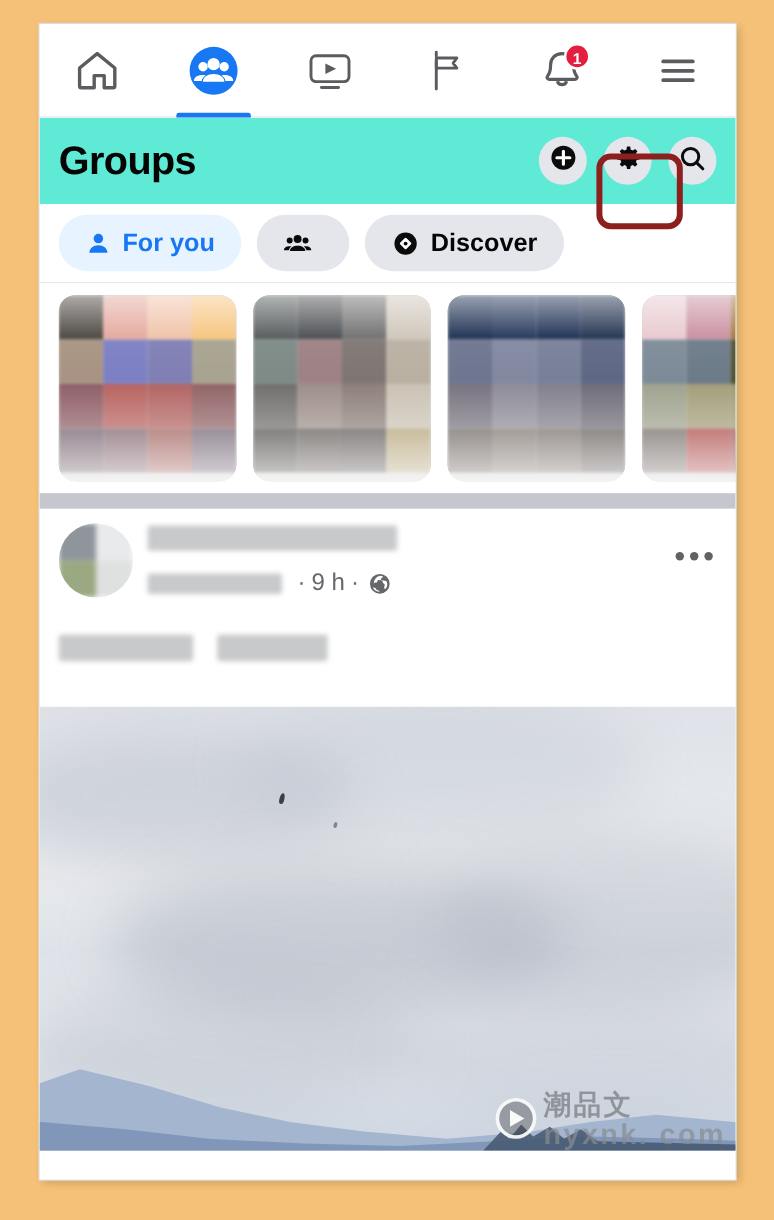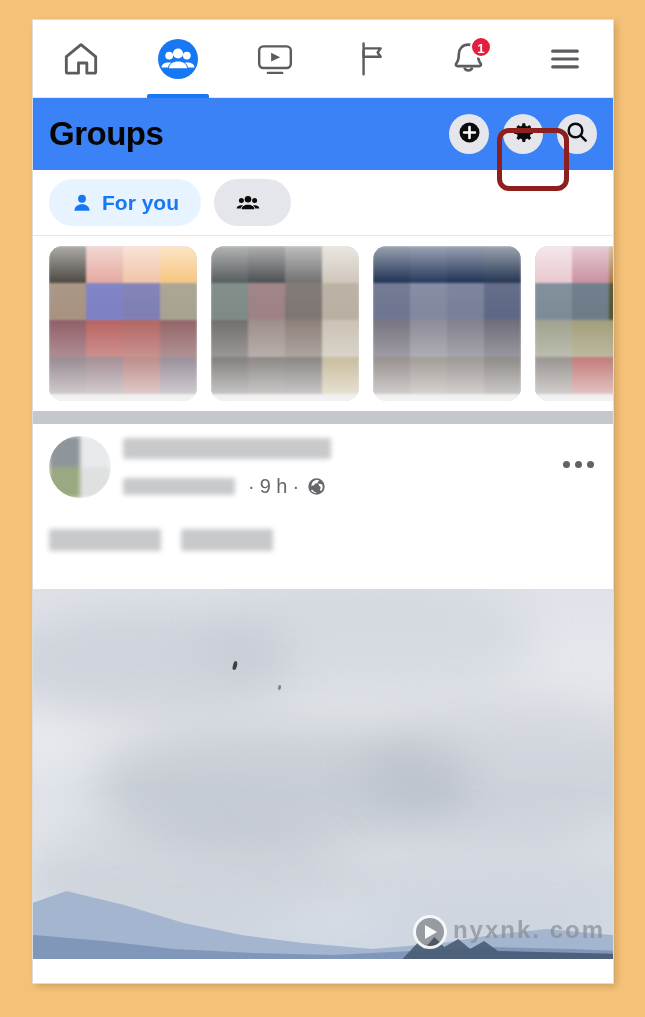--- a/index.html
+++ b/index.html
@@ -72,21 +72,21 @@
     text-align: center;
     border: 2px solid #fff;
   }
 
   
   #groups-header {
     height: 72px;
     display: flex;
     align-items: center;
     padding: 0 16px 0 16px;
-    background: #3b82f6;
+    background: #5eead4;
   }
   #page-title {
     font-size: 33px;
     font-weight: bold;
     color: #050505;
     letter-spacing: -0.5px;
     flex: 1;
   }
   .round-btn {
     width: 40px;
@@ -421,20 +421,30 @@
           <circle cx="12" cy="8.2" r="3.3"></circle>
           <circle cx="5.4" cy="9.4" r="2.5"></circle>
           <circle cx="18.6" cy="9.4" r="2.5"></circle>
           <path d="M5.6 18.2c0-2.7 2.8-4.4 6.4-4.4s6.4 1.7 6.4 4.4z"></path>
           <path d="M0.6 17.6c0-2.0 2.0-3.3 4.6-3.3.6 0 1.2.06 1.7.2-1.2.8-2.0 1.9-2.2 3.1z"></path>
           <path d="M23.4 17.6c0-2.0-2.0-3.3-4.6-3.3-.6 0-1.2.06-1.7.2 1.2.8 2.0 1.9 2.2 3.1z"></path>
         </svg>
       </span>
     </div>
 
+    <div class="pill">
+      <span class="pill-icon">
+        <svg width="24" height="24" viewBox="0 0 24 24">
+          <circle cx="12" cy="12" r="9.3" fill="#0b0b0b"></circle>
+          <rect x="8.3" y="8.3" width="7.4" height="7.4" rx="1.2" fill="#fff" transform="rotate(45 12 12)"></rect>
+          <circle cx="12" cy="12" r="1.6" fill="#0b0b0b"></circle>
+        </svg>
+      </span>
+      <span>Discover</span>
+    </div>
   </div>
 
   <div id="stories">
 
     <div class="story-card">
       <svg class="pix" viewBox="0 0 4 4" preserveAspectRatio="none">
         <rect x="0" y="0" width="1" height="1" fill="#4b4640"></rect>
           <rect x="1" y="0" width="1" height="1" fill="#e4a89e"></rect>
         <rect x="2" y="0" width="1" height="1" fill="#f0c3a8"></rect>
           <rect x="3" y="0" width="1" height="1" fill="#f7c57f"></rect>
@@ -576,19 +586,20 @@
       <path d="M0 120 L0 86 L40 70 L92 52 L150 66 L210 84 L268 96 L330 104 L400 110 L470 104 L520 96 L575 90 L640 96 L700 104 L700 120 Z" fill="#9fb2cd" opacity="0.92"></path>
       <path d="M0 120 L0 104 L60 96 L130 102 L200 110 L280 114 L360 116 L440 112 L520 108 L600 110 L700 114 L700 120 Z" fill="#7d94b6" opacity="0.9"></path>
       <path d="M430 120 L445 104 L452 110 L462 98 L472 108 L486 100 L498 110 L512 102 L526 112 L700 116 L700 120 Z" fill="#44576f" opacity="0.85"></path>
     </svg>
 
     <div id="watermark">
       <div id="wm-play">
         <div class="tri"></div>
       </div>
       <div id="wm-text-wrap">
+        <div id="wm-cn">潮品文</div>
         <div id="wm-url">nyxnk. com</div>
 
       </div>
     </div>
   </div>
 
 </div>
 
 </body></html>

